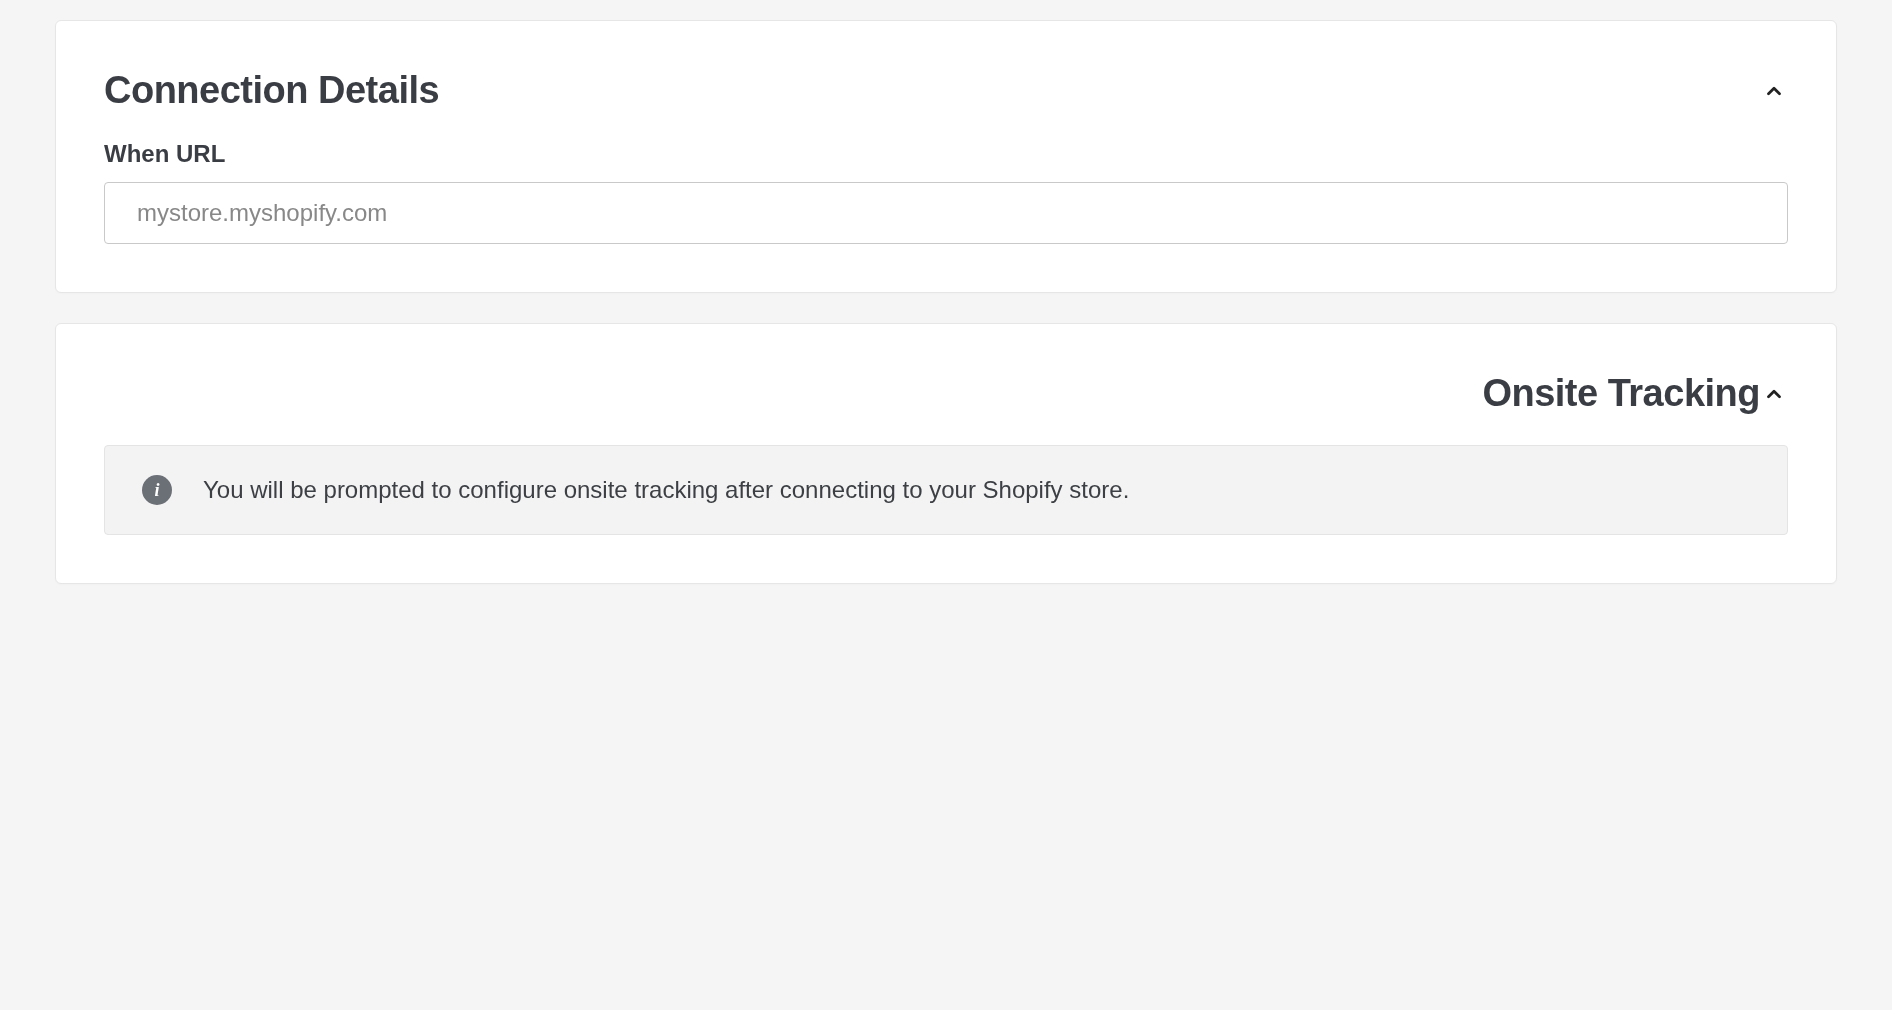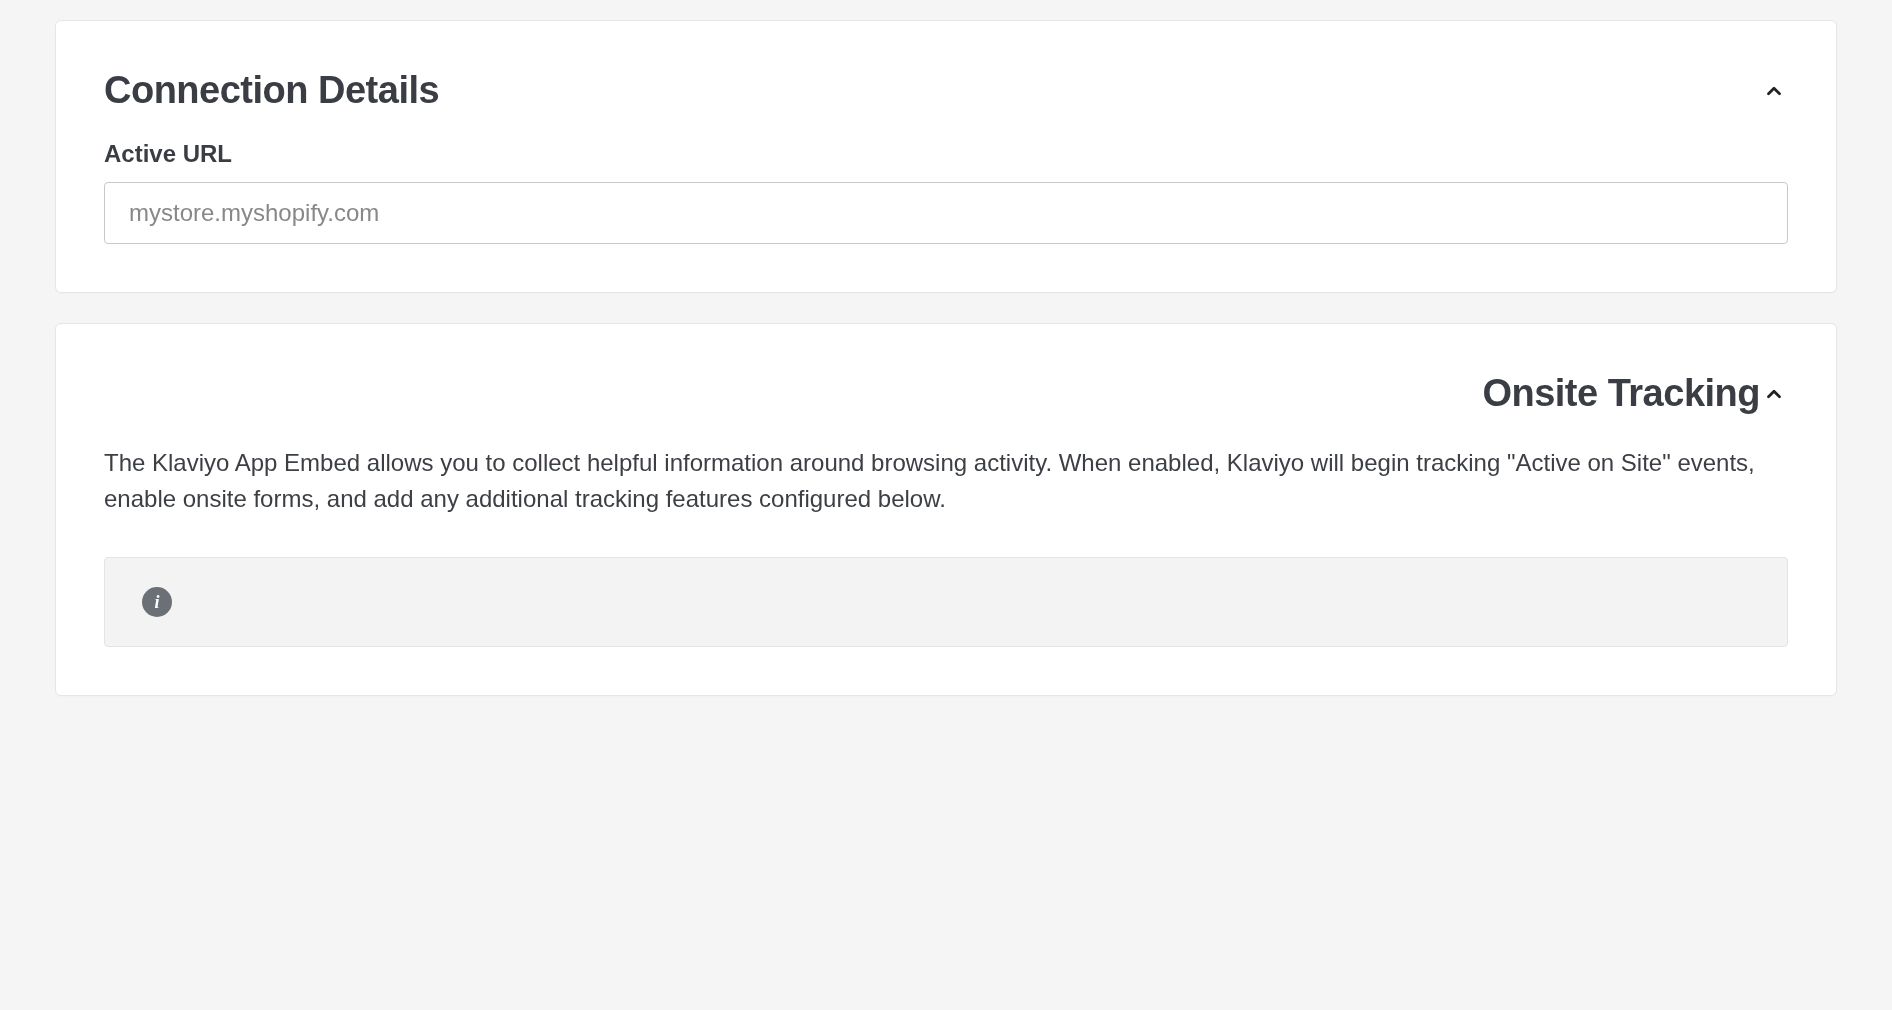--- a/index.html
+++ b/index.html
@@ -45,21 +45,21 @@
       font-weight: 600;
       color: #3a3e44;
       margin-bottom: 14px;
       display: block;
     }
     .text-input {
       width: 100%;
       height: 62px;
       border: 1px solid #c9c9c9;
       border-radius: 4px;
-      padding: 0 24px;
+      padding: 0 32px;
       font-size: 24px;
       color: #8b5cf6;
       background: #fff;
       outline: none;
     }
     .text-input::placeholder { color: #888; }
     .description {
       font-size: 24px;
       line-height: 1.5;
       color: #3c3f44;
@@ -107,32 +107,32 @@
 
 <section class="card">
   <div class="card-header">
     <h2 class="card-title">Connection Details</h2>
     <div class="chevron-up">
       <svg viewBox="0 0 24 24" fill="none" stroke="currentColor" stroke-width="3" stroke-linecap="round" stroke-linejoin="round">
         <polyline points="6 15 12 9 18 15"></polyline>
       </svg>
     </div>
   </div>
-  <label class="field-label">Active URL</label>
+  <label class="field-label">When URL</label>
   <input type="text" class="text-input" placeholder="mystore.myshopify.com" style="">
 </section>
 
 <section class="card">
   <div class="card-header onsite-title-row">
     <h2 class="card-title">Onsite Tracking</h2>
     <div class="chevron-up">
       <svg viewBox="0 0 24 24" fill="none" stroke="currentColor" stroke-width="3" stroke-linecap="round" stroke-linejoin="round">
         <polyline points="6 15 12 9 18 15"></polyline>
       </svg>
     </div>
   </div>
-  <p class="description">The Klaviyo App Embed allows you to collect helpful information around browsing activity. When enabled, Klaviyo will begin tracking "Active on Site" events, enable onsite forms, and add any additional tracking features configured below.</p>
   <div class="info-banner">
     <div class="info-icon-wrap">
       <div class="info-icon-circle">i</div>
     </div>
+    <div class="info-text">You will be prompted to configure onsite tracking after connecting to your Shopify store.</div>
   </div>
 </section>
 
 </body></html>

